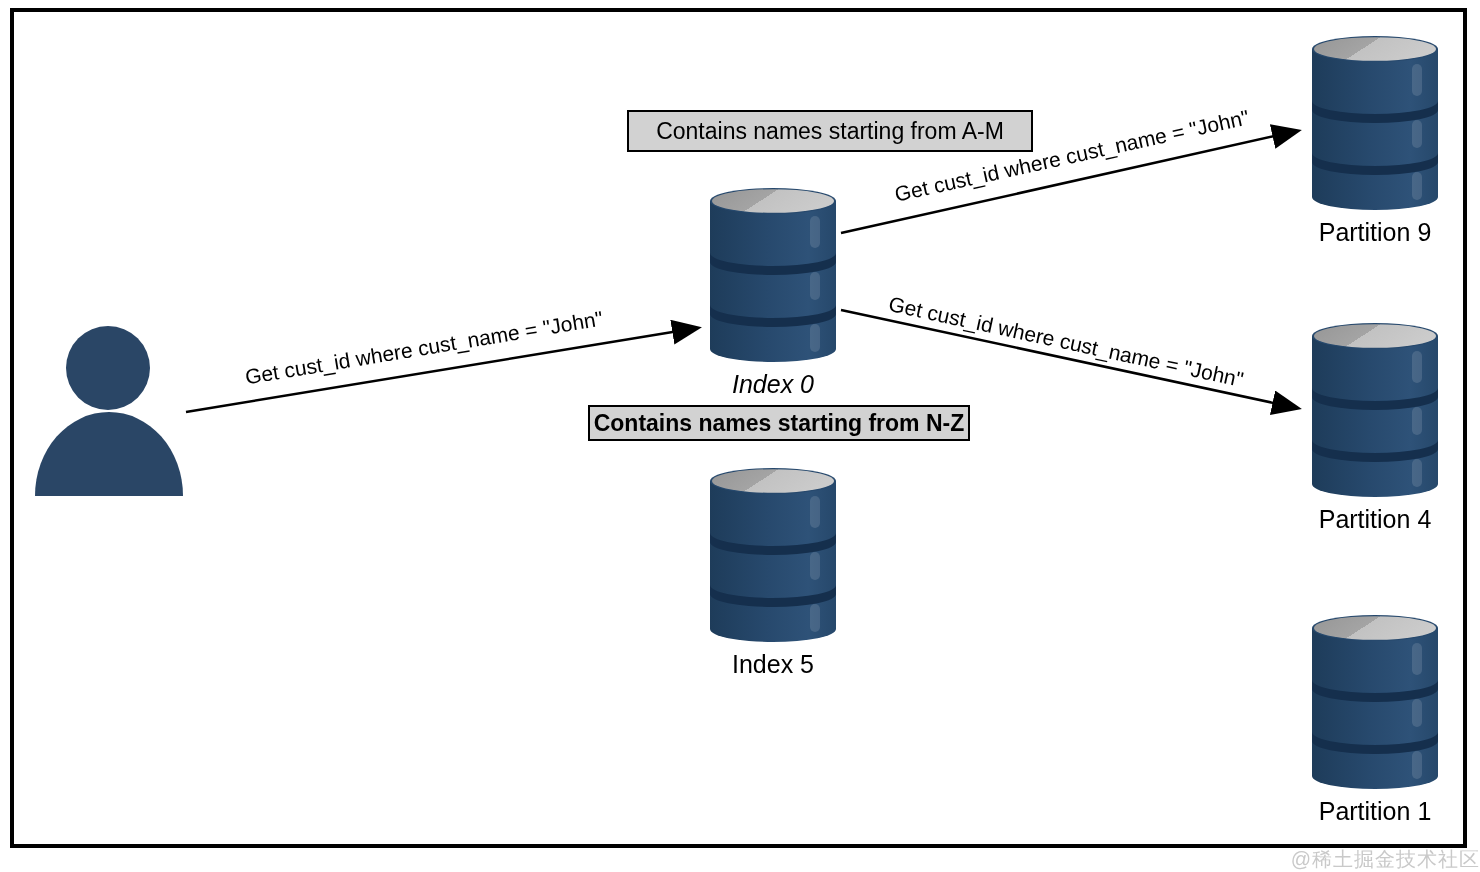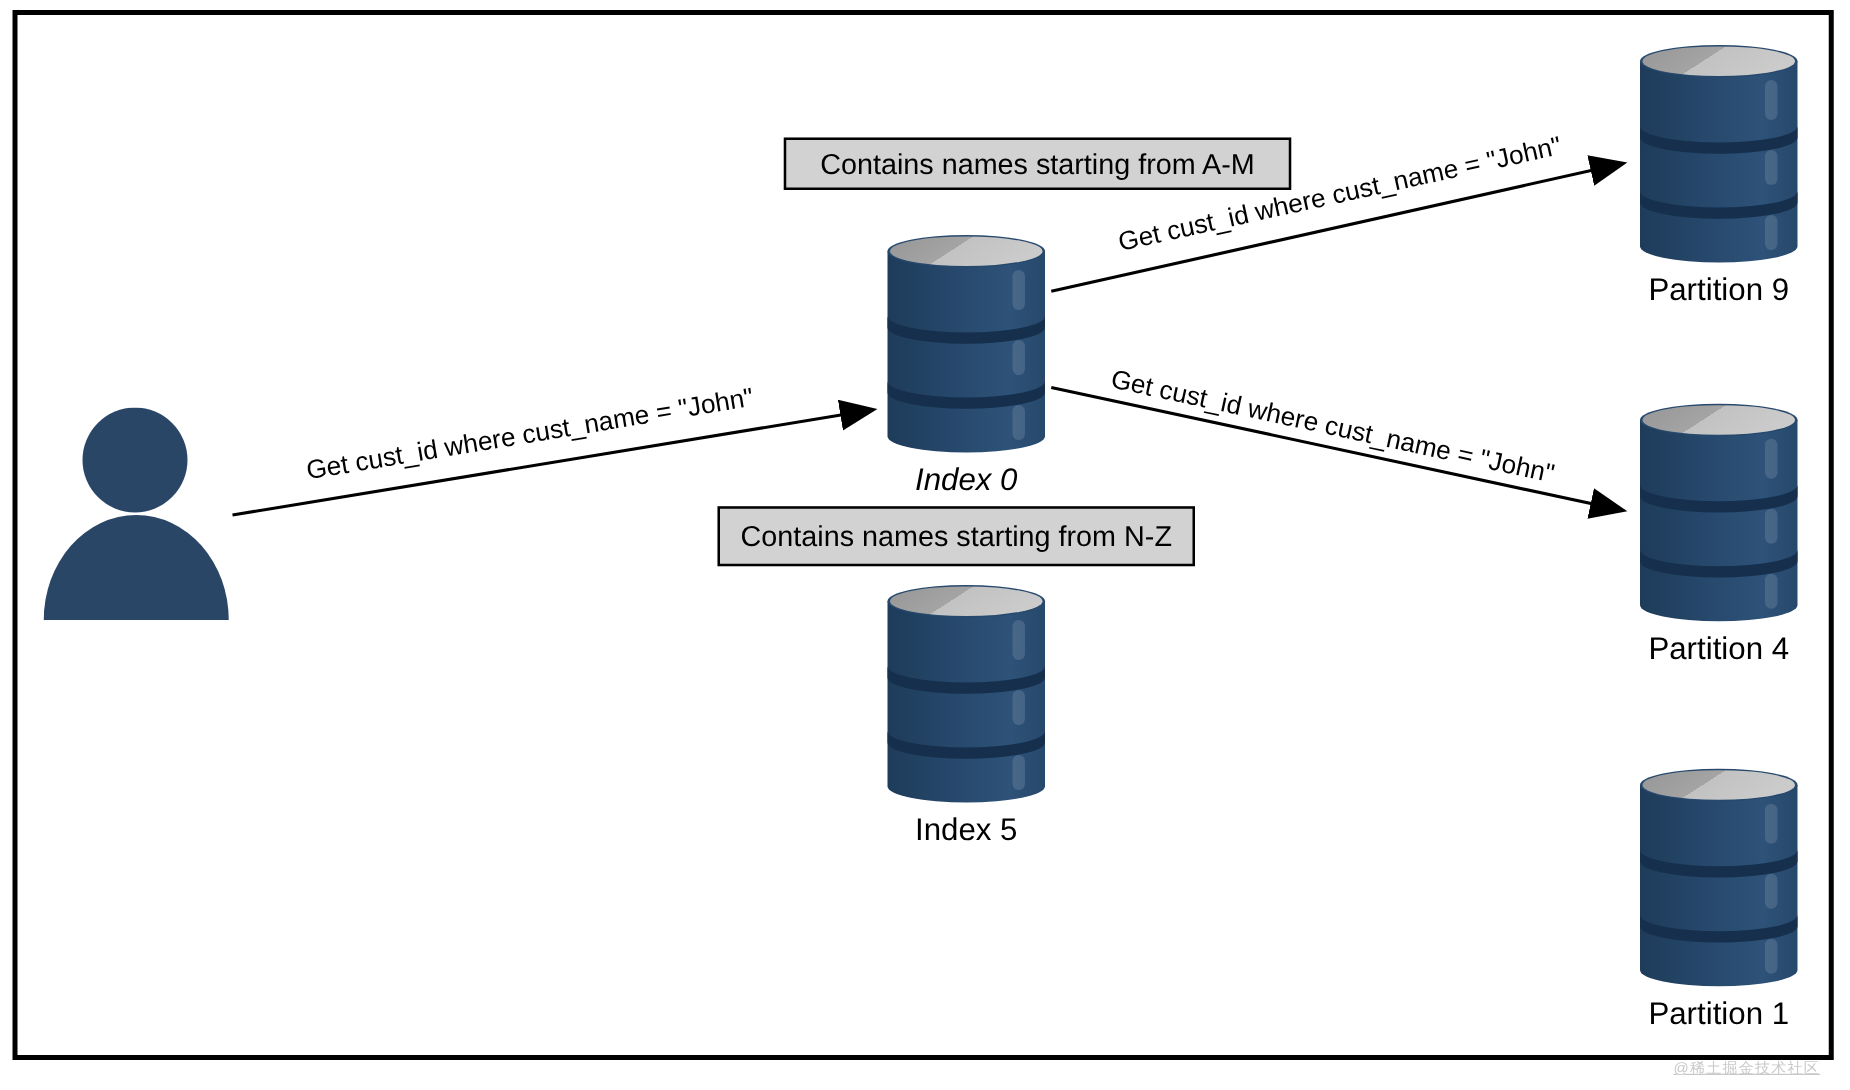--- a/index.html
+++ b/index.html
@@ -52,25 +52,24 @@
     position: absolute;
     font-size: 21px;
     color: #000000;
     white-space: nowrap;
     text-align: center;
     transform-origin: center center;
   }
   
   .watermark {
     position: absolute;
-    right: 24px; top: 846px;
-    font-size: 12px;
+    right: 0; top: 846px;
+    font-size: 20px;
     color: var(--watermark, #c9c9c9);
     letter-spacing: 1px;
-    text-decoration: underline;
   }
 </style>
 </head>
 <body>
 
 <svg width="0" height="0" style="position:absolute" aria-hidden="true">
   <defs>
     <linearGradient id="bodyG" x1="0" y1="0" x2="1" y2="0">
       <stop offset="0" stop-color="#1e3c5a"></stop>
       <stop offset="0.45" stop-color="#27496d"></stop>
@@ -111,21 +110,21 @@
   <svg width="152" height="170" viewBox="0 0 152 170">
     <circle cx="75" cy="42" r="42" fill="#2a4666"></circle>
     <path d="M2 170 A74 84 0 0 1 150 170 Z" fill="#2a4666"></path>
   </svg>
 </div>
 
 <div class="note" style="left:586px; top:110px; width:406px; height:42px;margin-left:41px;">
   <span>Contains names starting from A-M</span>
 </div>
 
-<div class="note" style="left:574px; top:405px; width:382px; height:48px;">
+<div class="note" style="left:588px; top:405px; width:382px; height:36px;font-weight:bold;">
   <span>Contains names starting from N-Z</span>
 </div>
 
 <div class="arrow-label" style="left:224px; top:336px; width:400px; transform:rotate(-9.4deg);">Get cust_id where cust_name = "John"</div>
 
 <div class="arrow-label" style="left:867px; top:144px; width:410px; transform:rotate(-12.4deg);">Get cust_id where cust_name = "John"</div>
 
 <div class="arrow-label" style="left:861px; top:330px; width:410px; transform:rotate(12.2deg);">Get cust_id where cust_name = "John"</div>
 
 <div class="node" style="left:708px; top:186px;font-style:italic;">

